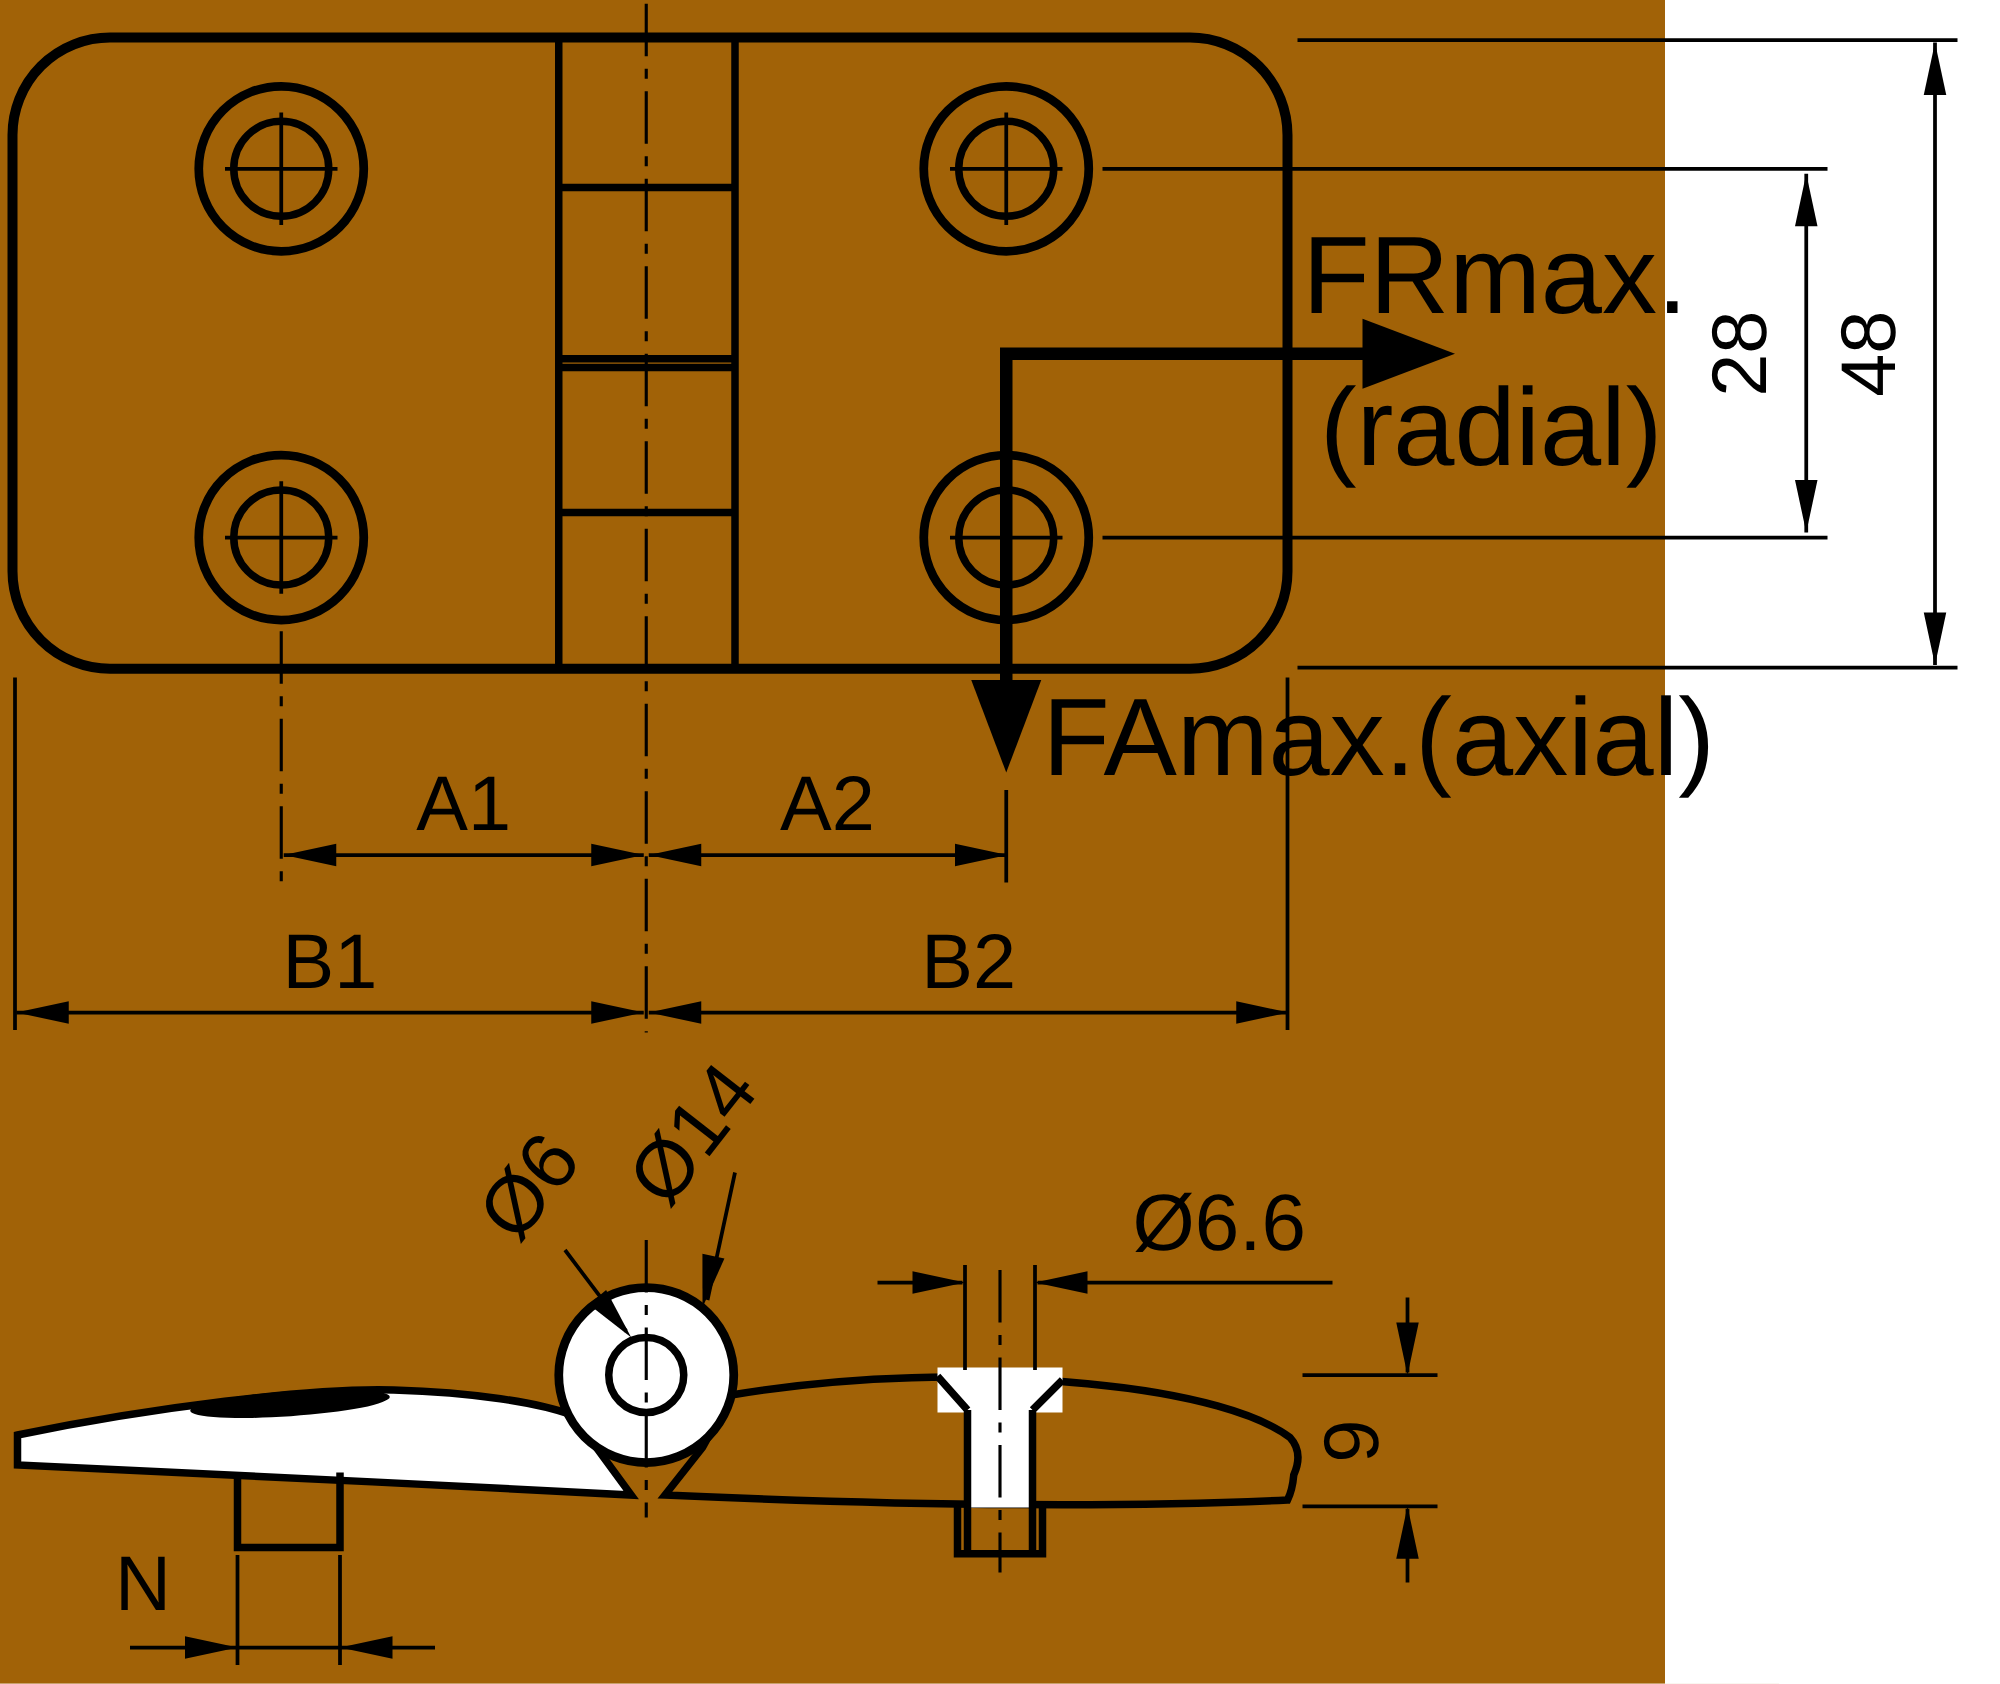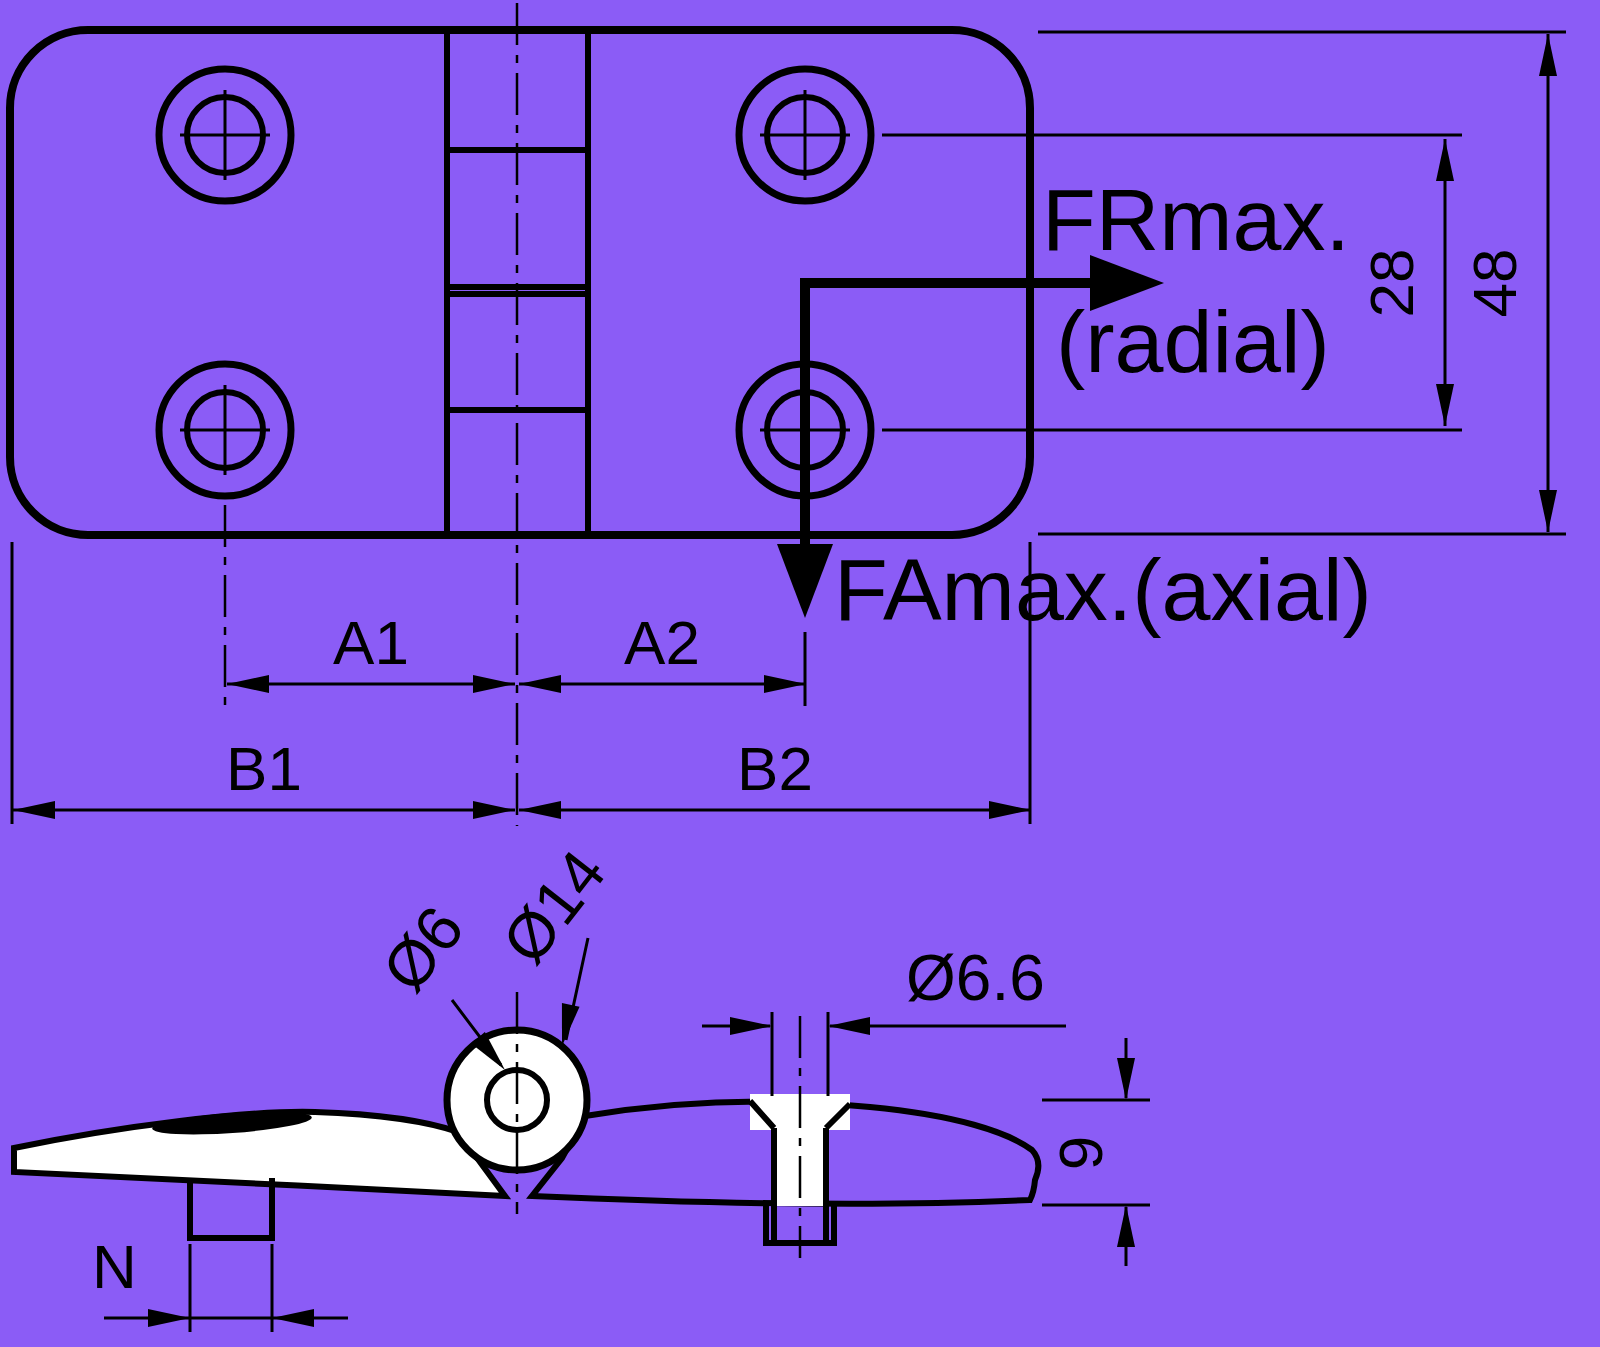--- a/index.html
+++ b/index.html
@@ -1,16 +1,16 @@
 <!DOCTYPE html>
 <html><head>
 <meta charset="utf-8">
 <style>
   html,body { margin:0; padding:0; background:#ffffff; }
-  .stage { width:1600px; height:1347px; position:relative; background:#8b5cf6; }
+  .stage { width:1332px; height:1347px; position:relative; background:#a16207; }
   svg { display:block; }
   text { font-family:"Liberation Sans", sans-serif; fill:#000; }
   .outline   { stroke:#000; stroke-width:8; fill:none; stroke-linecap:round; }
   .med       { stroke:#000; stroke-width:6; fill:none; }
   .thin      { stroke:#000; stroke-width:3; fill:none; }
   .center    { stroke:#000; stroke-width:2.5; fill:none; stroke-dasharray:42 10 8 10; }
   .force     { stroke:#000; stroke-width:10; fill:none; }
   .arrow     { fill:#000; stroke:none; }
   .whitefill { fill:#ffffff; }
   .dim-text   { font-size:62px; }

